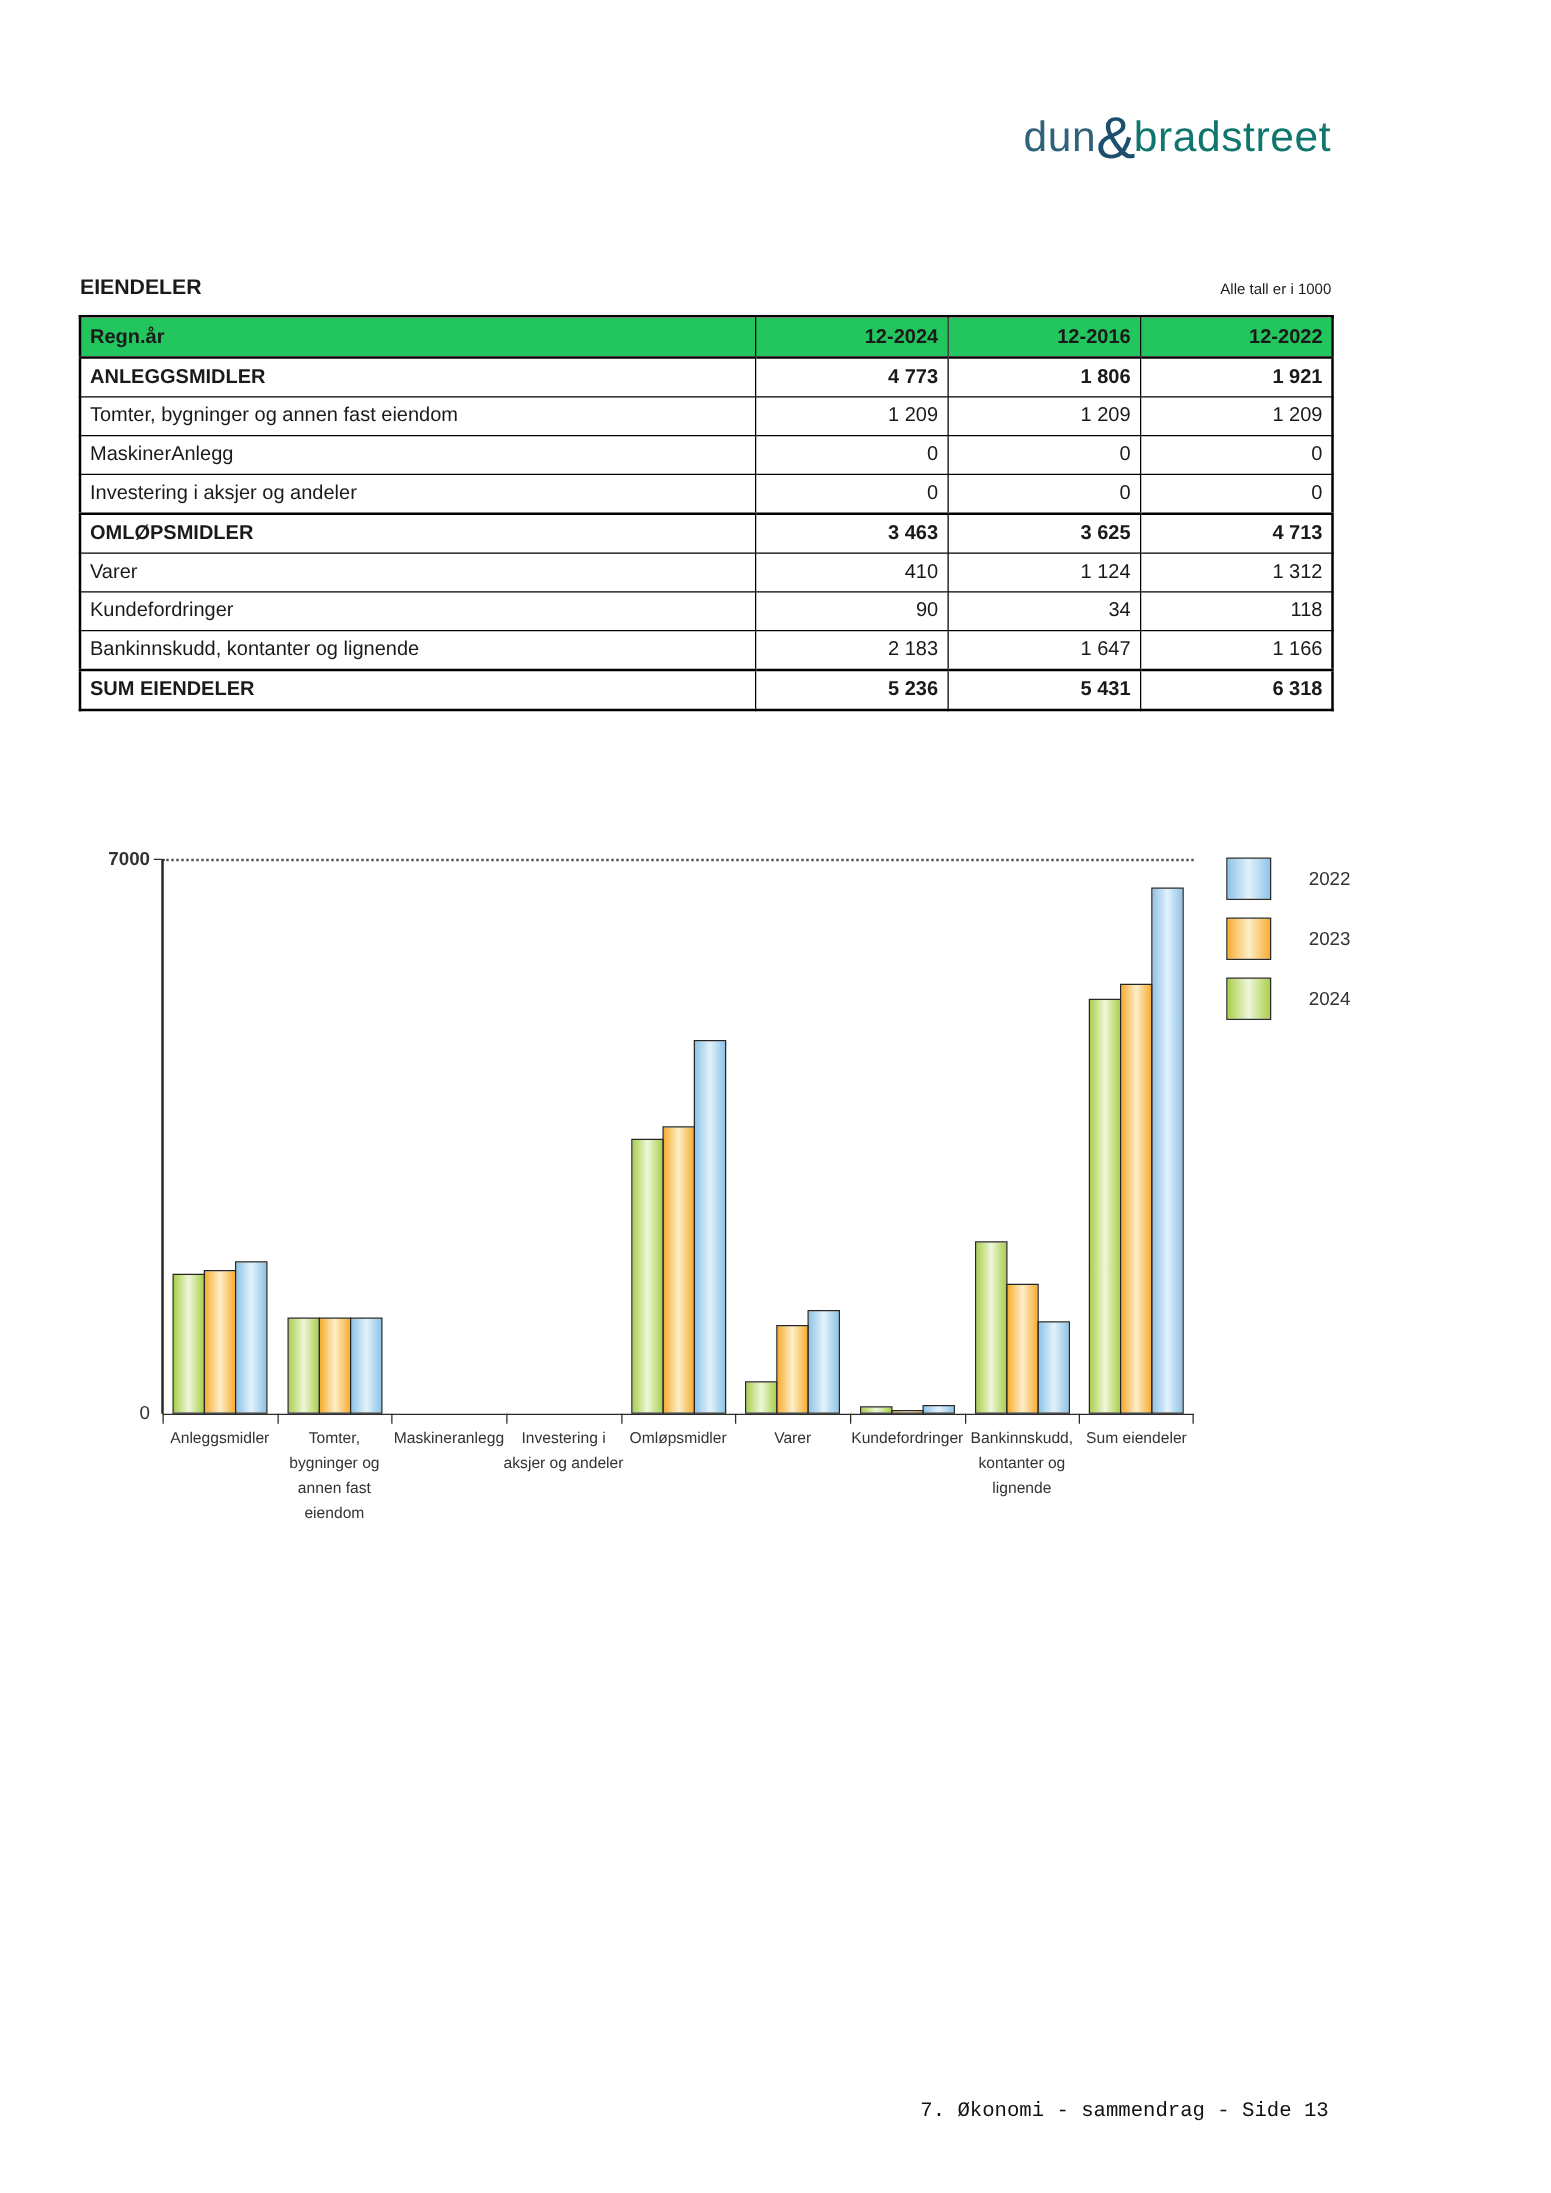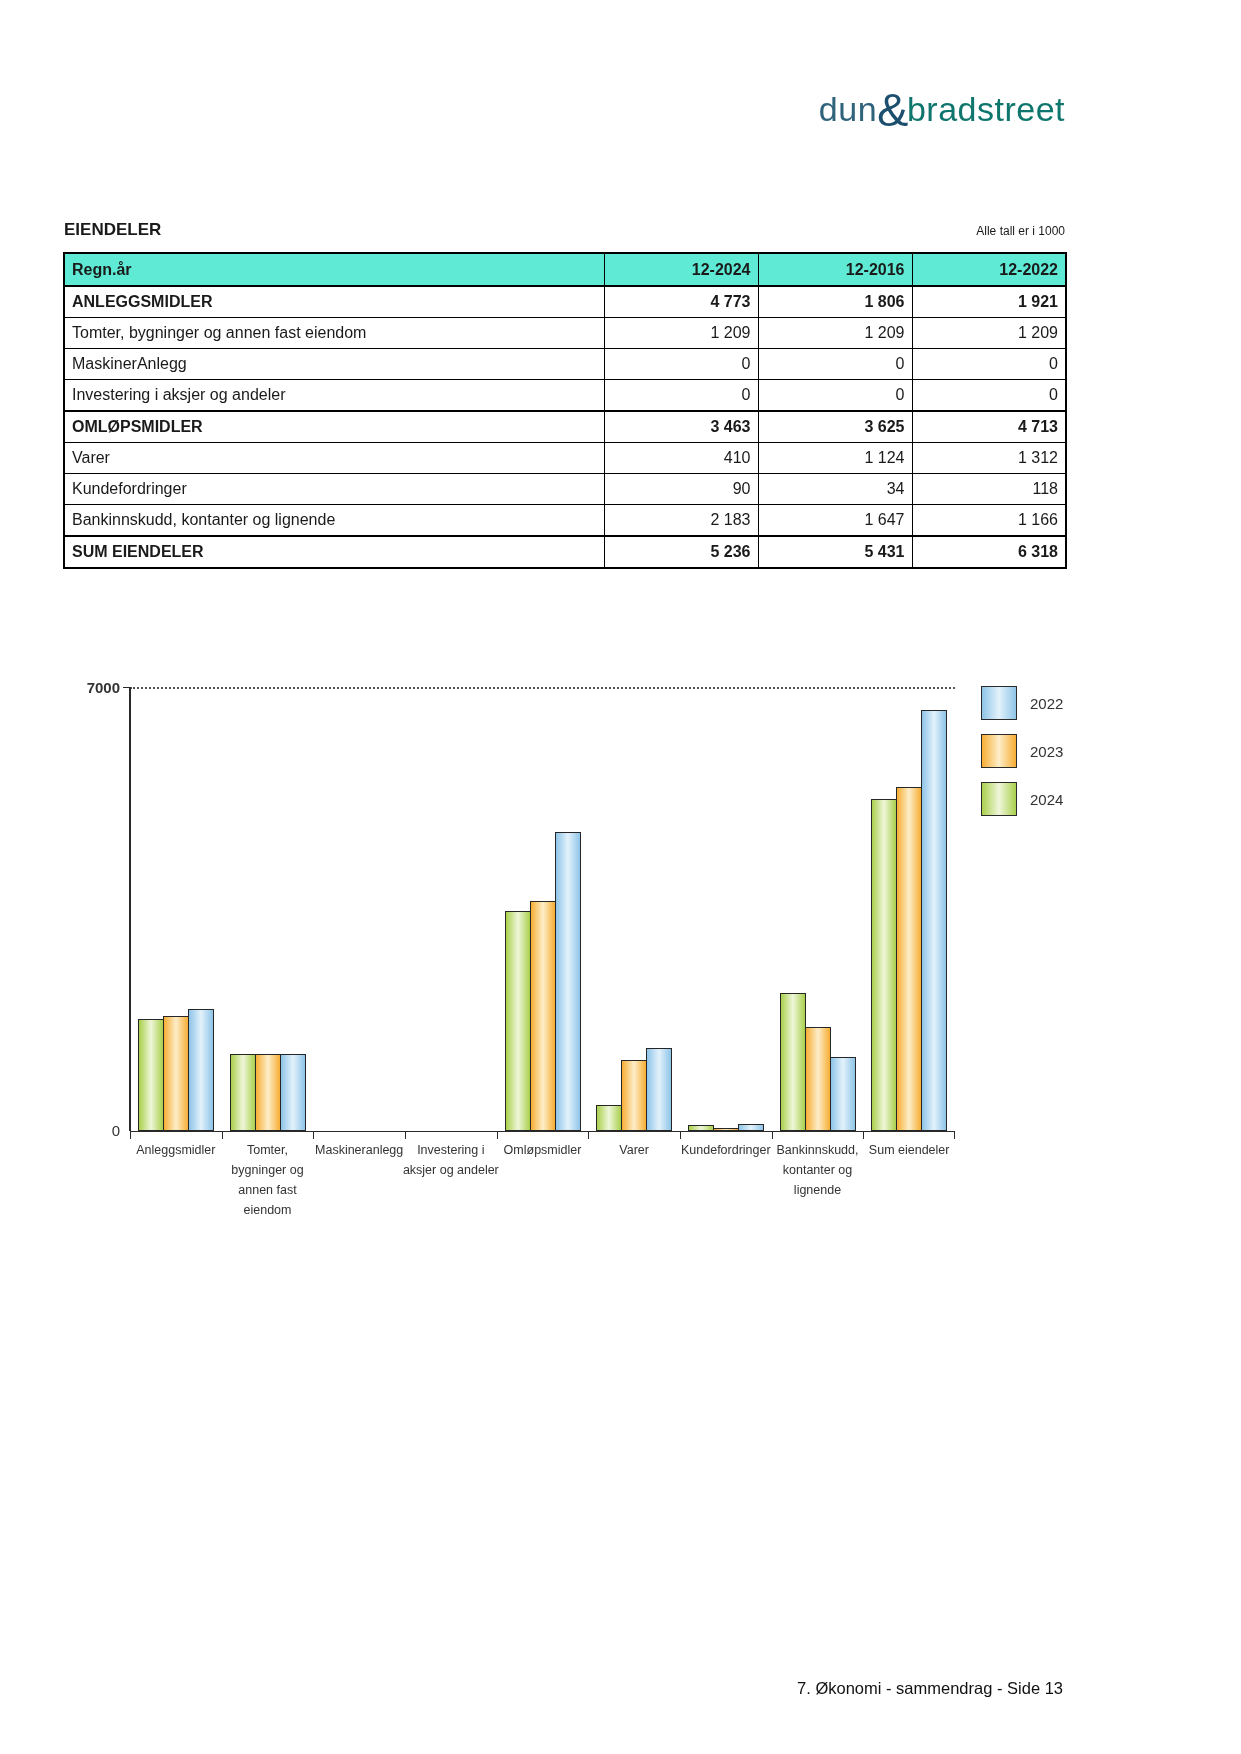--- a/index.html
+++ b/index.html
@@ -23,21 +23,21 @@
   
   table.assets{
     position:absolute; left:63px; top:252px; width:1002px;
     border-collapse:collapse; font-size:16px; table-layout:fixed;
     border:2px solid #000;
   }
   table.assets th, table.assets td{
     border:1px solid #000; height:28px; padding:1px 7px; overflow:hidden; white-space:nowrap;
   }
   table.assets thead th{
-    background:#5eead4; font-weight:bold; text-align:left;
+    background:#22c55e; font-weight:bold; text-align:left;
     border-bottom:2px solid #000; height:29px;
   }
   table.assets thead th.num{text-align:right;}
   table.assets td.num{text-align:right;}
   table.assets tr.bold-row td{font-weight:bold; border-top:2px solid #000;}
 
   
   .plot{position:absolute; left:130px; top:687px; width:825px; height:444px;}
   .gridline-top{position:absolute; left:0; right:0; top:0; height:0; border-top:2px dotted #555;}
   .yaxis{position:absolute; left:-1px; top:0; bottom:0; width:2px; background:#2a2a2a;}
@@ -47,26 +47,26 @@
   .bar{position:absolute; bottom:0; box-sizing:border-box; border:1px solid #262626;}
   .cat-label{
     position:absolute; top:453px; width:98px; transform:translateX(-50%);
     text-align:center; font-size:12.5px; line-height:20px; color:#333;
   }
   .ytick{position:absolute; left:58px; width:62px; text-align:right; font-size:15px; color:#333;}
   .ytick-top{top:679px;font-weight:bold;}
   .ytick-bottom{top:1122px;}
 
   .legend{position:absolute; left:981px; top:686px; display:flex; flex-direction:column; gap:14px;}
-  .legend-item{display:flex; align-items:center; gap:13px; height:34px;}
+  .legend-item{display:flex; align-items:center; gap:30px; height:34px;}
   .legend-swatch{width:36px; height:34px; box-sizing:border-box; border:1px solid #2a2a2a;}
   .legend-label{font-size:15px; color:#333;}
 
   
-  .footer{position:absolute; top:1679px; right:178px; font-size:16.5px; color:#111;}
+  .footer{position:absolute; top:1679px; right:178px; font-size:16.5px; color:#111;font-family:Liberation Mono, monospace;}
 </style>
 </head>
 <body>
 
 <div class="page">
 
   <div class="logo">
     <span class="logo-dun">dun</span><span class="logo-amp">&amp;</span><span class="logo-brad">bradstreet</span>
   </div>
 

